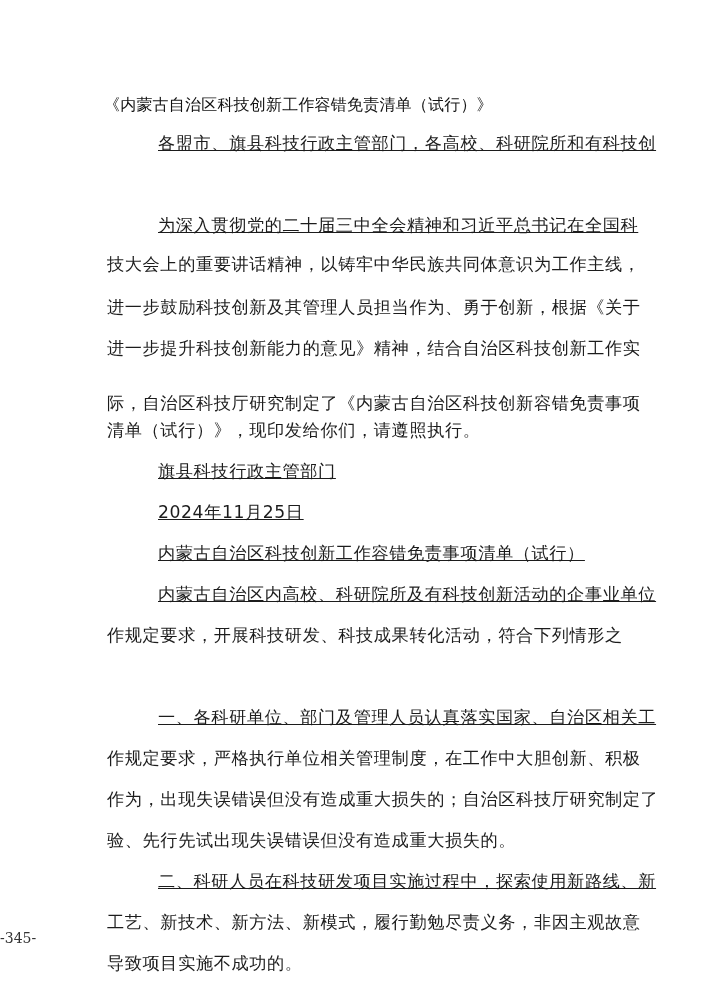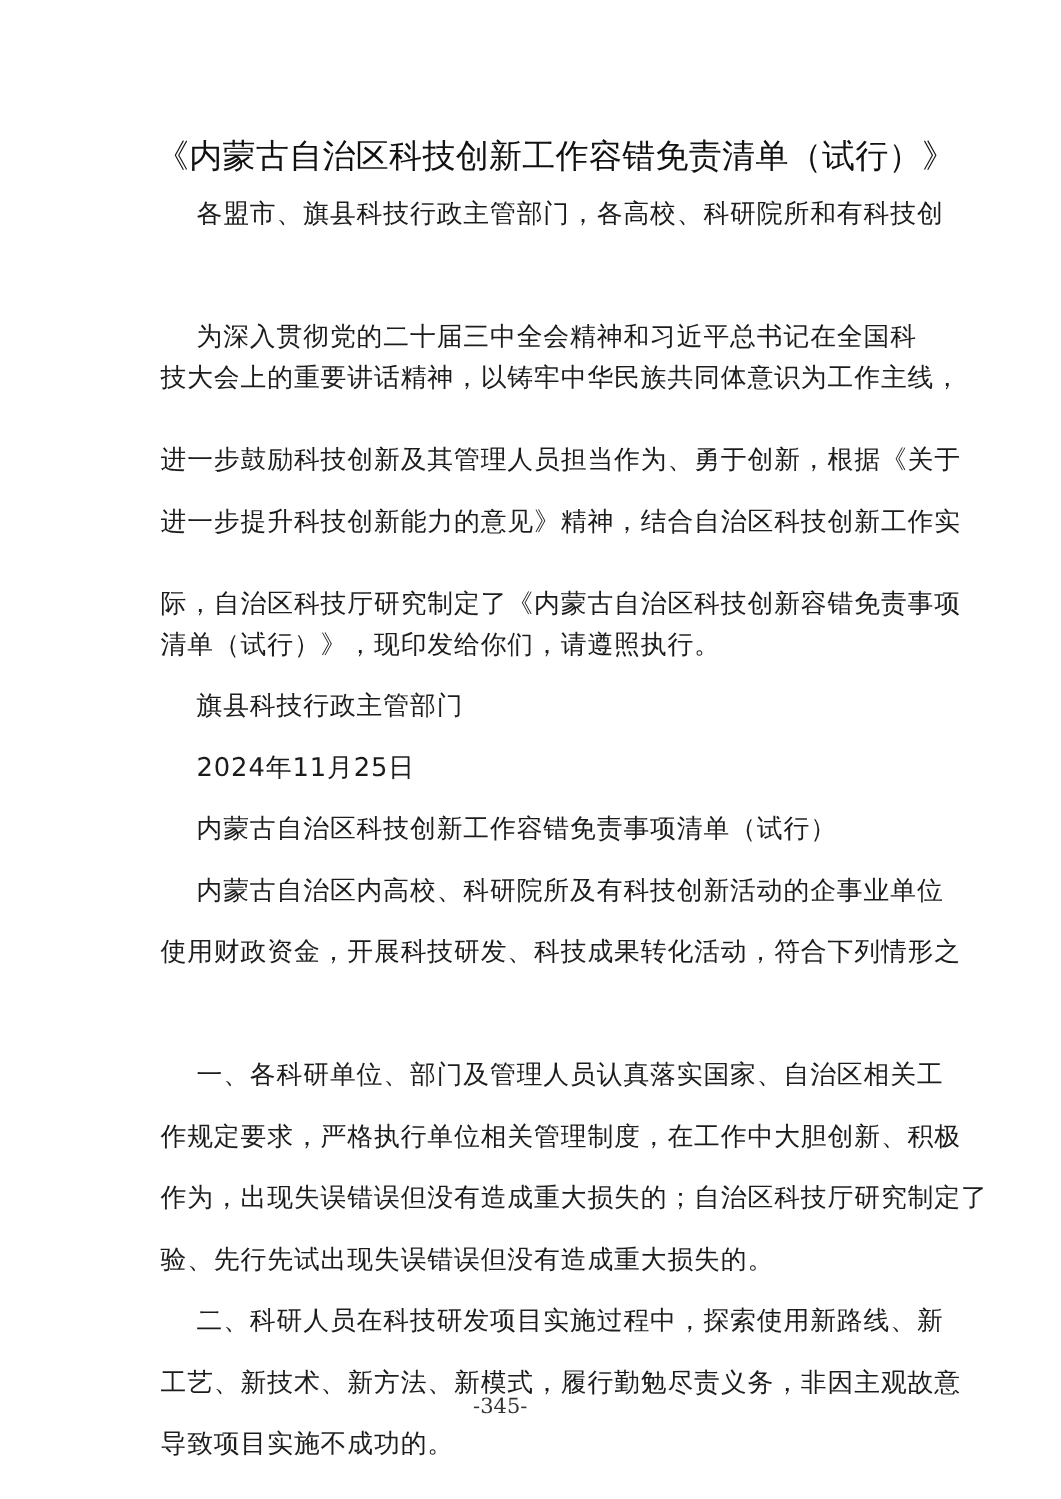--- a/index.html
+++ b/index.html
@@ -1,48 +1,48 @@
 <!DOCTYPE html>
 <html><head>
   <meta charset="utf-8">
   <style>
     html, body { margin: 0; padding: 0; background: #ffffff; }
     body { width: 707px; height: 999px; position: relative; overflow: hidden;
            font-family: "DejaVu Sans", "Liberation Sans", sans-serif; color: #1a1a1a; }
     .page { position: absolute; left: 0; top: 0; width: 707px; height: 999px; background: #fff; }
     .title { position: absolute; left: 104px; top: 90px; width: 520px;
-             font-size: 22px; line-height: 30px; letter-spacing: 0.2px; white-space: nowrap; color: #111; text-align: right; }
+             font-size: 16px; line-height: 30px; letter-spacing: 0.2px; white-space: nowrap; color: #111; }
     .line { position: absolute; left: 107px; width: 500px; font-size: 17.2px; line-height: 24px;
             white-space: nowrap; color: #1c1c1c; letter-spacing: 0.6px; }
-    .indent { left: 131px; }
-    .pagenum { position: absolute; left: 0; width: 667px; top: 930px; text-align: center;
+    .indent { left: 158px; text-decoration: underline; }
+    .pagenum { position: absolute; left: 0; width: 667px; top: 930px; text-align: left;
                font-family: "DejaVu Serif", "Liberation Serif", serif; font-size: 14px; color: #333; }
   </style>
 </head>
 <body>
 
 <div class="page">
 
   <div class="title">《内蒙古自治区科技创新工作容错免责清单（试行）》</div>
 
   <div class="line indent" style="top:131px">各盟市、旗县科技行政主管部门，各高校、科研院所和有科技创</div>
 
   <div class="line indent" style="top:213px">为深入贯彻党的二十届三中全会精神和习近平总书记在全国科</div>
-  <div class="line" style="top:240px">技大会上的重要讲话精神，以铸牢中华民族共同体意识为工作主线，</div>
+  <div class="line" style="top:252px">技大会上的重要讲话精神，以铸牢中华民族共同体意识为工作主线，</div>
   <div class="line" style="top:295px">进一步鼓励科技创新及其管理人员担当作为、勇于创新，根据《关于</div>
   <div class="line" style="top:336px">进一步提升科技创新能力的意见》精神，结合自治区科技创新工作实</div>
   <div class="line" style="top:391px">际，自治区科技厅研究制定了《内蒙古自治区科技创新容错免责事项</div>
   <div class="line" style="top:418px">清单（试行）》，现印发给你们，请遵照执行。</div>
 
   <div class="line indent" style="top:459px">旗县科技行政主管部门</div>
   <div class="line indent" style="top:500px">2024年11月25日</div>
   <div class="line indent" style="top:541px">内蒙古自治区科技创新工作容错免责事项清单（试行）</div>
 
   <div class="line indent" style="top:582px">内蒙古自治区内高校、科研院所及有科技创新活动的企事业单位</div>
-  <div class="line" style="top:623px">使用财政资金，开展科技研发、科技成果转化活动，符合下列情形之</div>
+  <div class="line" style="top:623px">作规定要求，开展科技研发、科技成果转化活动，符合下列情形之</div>
 
   <div class="line indent" style="top:705px">一、各科研单位、部门及管理人员认真落实国家、自治区相关工</div>
   <div class="line" style="top:746px">作规定要求，严格执行单位相关管理制度，在工作中大胆创新、积极</div>
   <div class="line" style="top:787px">作为，出现失误错误但没有造成重大损失的；自治区科技厅研究制定了</div>
   <div class="line" style="top:828px">验、先行先试出现失误错误但没有造成重大损失的。</div>
 
   <div class="line indent" style="top:869px">二、科研人员在科技研发项目实施过程中，探索使用新路线、新</div>
   <div class="line" style="top:910px">工艺、新技术、新方法、新模式，履行勤勉尽责义务，非因主观故意</div>
   <div class="line" style="top:951px">导致项目实施不成功的。</div>
 

